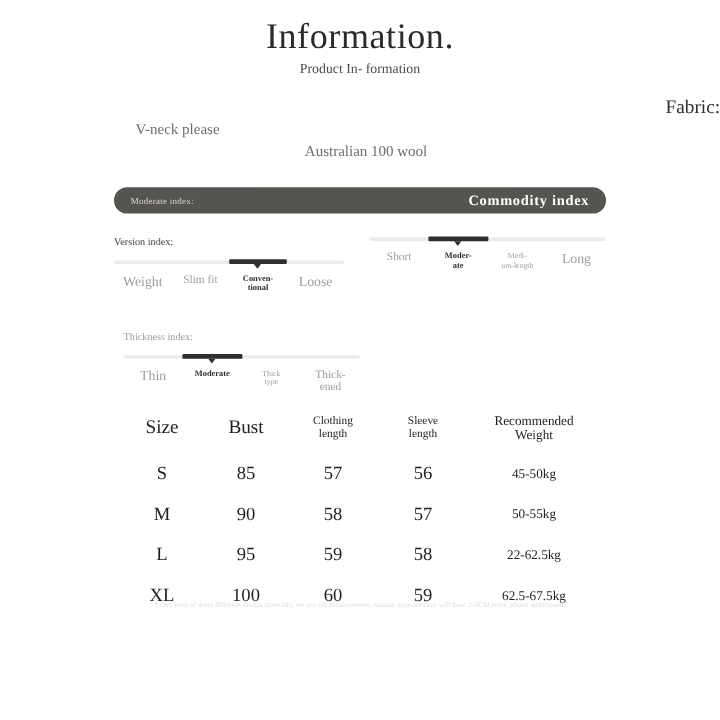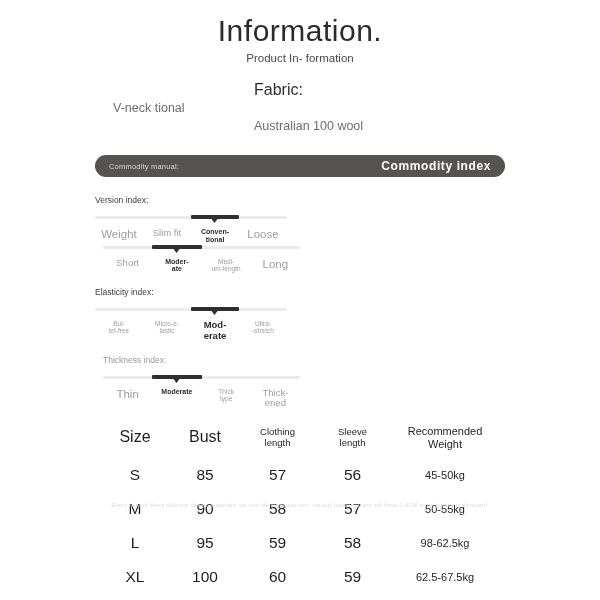--- a/index.html
+++ b/index.html
@@ -14,20 +14,21 @@
     color: #333333;
     overflow: hidden;
     position: relative;
   }
 
   .page {
     position: relative;
     width: 600px;
     height: 516px;
     box-sizing: border-box;
+    font-family: Liberation Serif, serif;
   }
 
   
   .title-block {
     text-align: center;
     padding-top: 14px;
   }
   .main-title {
     font-size: 30px;
     font-weight: 400;
@@ -56,20 +57,21 @@
   .meta-col.left  { width: 230px; padding-left: 113px; }
   .meta-col.right { width: 370px; padding-left: 24px; }
 
   .meta-label {
     font-size: 13.5px;
     color: #2e2e2e;
     font-weight: 400;
   }
   .meta-label.big {
     font-size: 16px;
+    text-align: right;
   }
   .meta-value {
     margin-top: 20px;
     font-size: 12.5px;
     color: #6d6d6d;
   }
 
   
   .banner {
     margin: 0 auto;
@@ -94,21 +96,20 @@
     font-weight: 700;
     letter-spacing: 0.6px;
   }
 
   
   .index-grid {
     width: 410px;
     margin: 0 auto;
     display: flex;
     flex-wrap: wrap;
-    flex-direction: column;
   }
   .index-cell {
     width: 205px;
     box-sizing: border-box;
   }
   .index-cell.pad-r { padding-right: 13px; }
   .index-cell.pad-l { padding-left: 8px; }
 
   .index-title {
     font-size: 8.5px;
@@ -224,31 +225,31 @@
 <div class="page">
 
   <div class="title-block">
     <div class="main-title">Information.</div>
     <div class="sub-title">Product In-
 formation</div>
   </div>
 
   <div class="meta">
     <div class="meta-col left">
-      <div class="meta-value">V-neck tional</div>
+      <div class="meta-value">V-neck please</div>
     </div>
     <div class="meta-col right">
       <div class="meta-label big">Fabric:</div>
       <div class="meta-value">Australian 100 wool</div>
     </div>
   </div>
 
   <div style="margin-top:22px;">
     <div class="banner">
-      <span class="banner-left">Commodity manual:</span>
+      <span class="banner-left">Moderate index:</span>
       <span class="banner-right">Commodity index</span>
     </div>
   </div>
 
   <div class="index-grid" id="index-grid" style="margin-top:18px;">
       <div class="index-cell pad-r">
         <div class="index-title">Version index:</div>
         <div class="track-wrap">
           <div class="track"></div>
           <div class="track-active" style="left: 50%; width: 25%;"></div>
@@ -267,35 +268,21 @@
           <div class="track-active" style="left: 25%; width: 25%;"></div>
           <div class="marker" style="left: 37.5%;"></div>
         </div>
         <div class="labels">
           <div class="label-item sz-md">Short</div>
           <div class="label-item sz-sm active">Moder-<br>ate</div>
           <div class="label-item sz-xs">Medi-<br>um-length</div>
           <div class="label-item sz-lg">Long</div>
         </div>
       </div>
-      <div class="index-cell pad-r" style="margin-top: 14px;">
-        <div class="index-title">Elasticity index:</div>
-        <div class="track-wrap">
-          <div class="track"></div>
-          <div class="track-active" style="left: 50%; width: 25%;"></div>
-          <div class="marker" style="left: 62.5%;"></div>
-        </div>
-        <div class="labels">
-          <div class="label-item sz-xs">Bul-<br>let-free</div>
-          <div class="label-item sz-xs">Micro-e-<br>lastic</div>
-          <div class="label-item sz-md active">Mod-<br>erate</div>
-          <div class="label-item sz-xs">Ultra-<br>-stretch</div>
-        </div>
-      </div>
-      <div class="index-cell pad-l" style="margin-top: 14px;">
+      <div class="index-cell pad-l" style="margin-top: 30px;">
         <div class="index-title light">Thickness index:</div>
         <div class="track-wrap">
           <div class="track"></div>
           <div class="track-active" style="left: 25%; width: 25%;"></div>
           <div class="marker" style="left: 37.5%;"></div>
         </div>
         <div class="labels">
           <div class="label-item sz-lg">Thin</div>
           <div class="label-item sz-sm active">Moderate</div>
           <div class="label-item sz-xs">Thick<br>type</div>
@@ -328,21 +315,21 @@
           <td class="td-lg col-bust">90</td>
           <td class="td-lg col-cloth">58</td>
           <td class="td-lg col-sleeve">57</td>
           <td class="td-sm col-weight">50-55kg</td>
         </tr>
         <tr>
           <td class="td-lg col-size">L</td>
           <td class="td-lg col-bust">95</td>
           <td class="td-lg col-cloth">59</td>
           <td class="td-lg col-sleeve">58</td>
-          <td class="td-sm col-weight">98-62.5kg</td>
+          <td class="td-sm col-weight">22-62.5kg</td>
         </tr>
         <tr>
           <td class="td-lg col-size">XL</td>
           <td class="td-lg col-bust">100</td>
           <td class="td-lg col-cloth">60</td>
           <td class="td-lg col-sleeve">59</td>
           <td class="td-sm col-weight">62.5-67.5kg</td>
         </tr>
       </tbody>
   </table>

